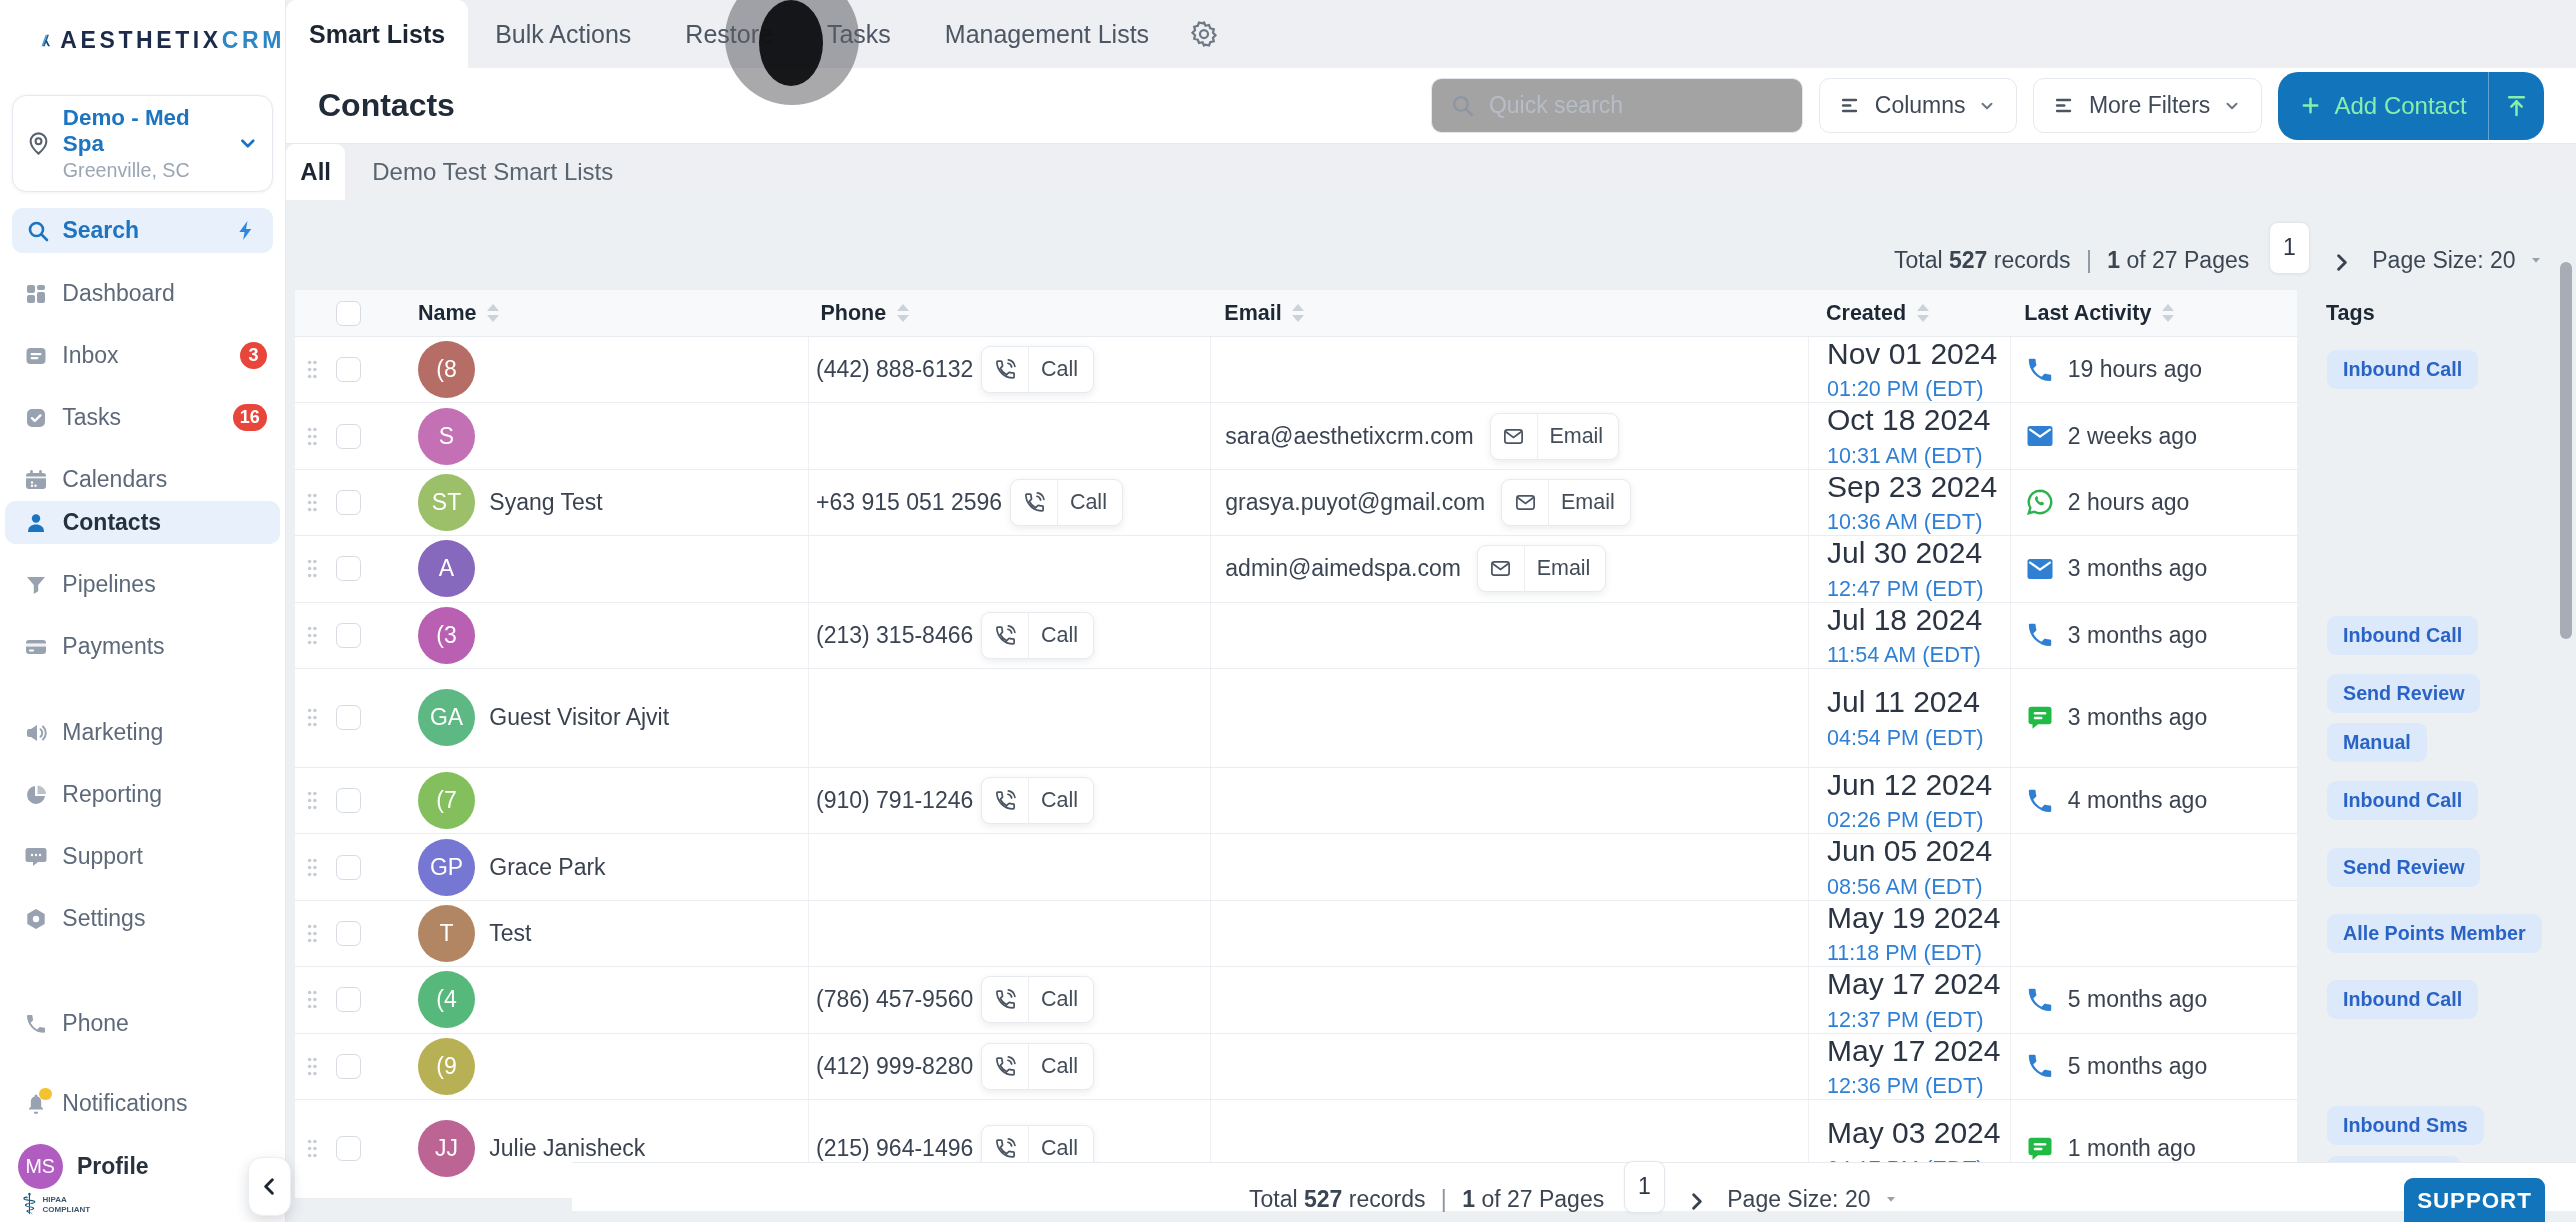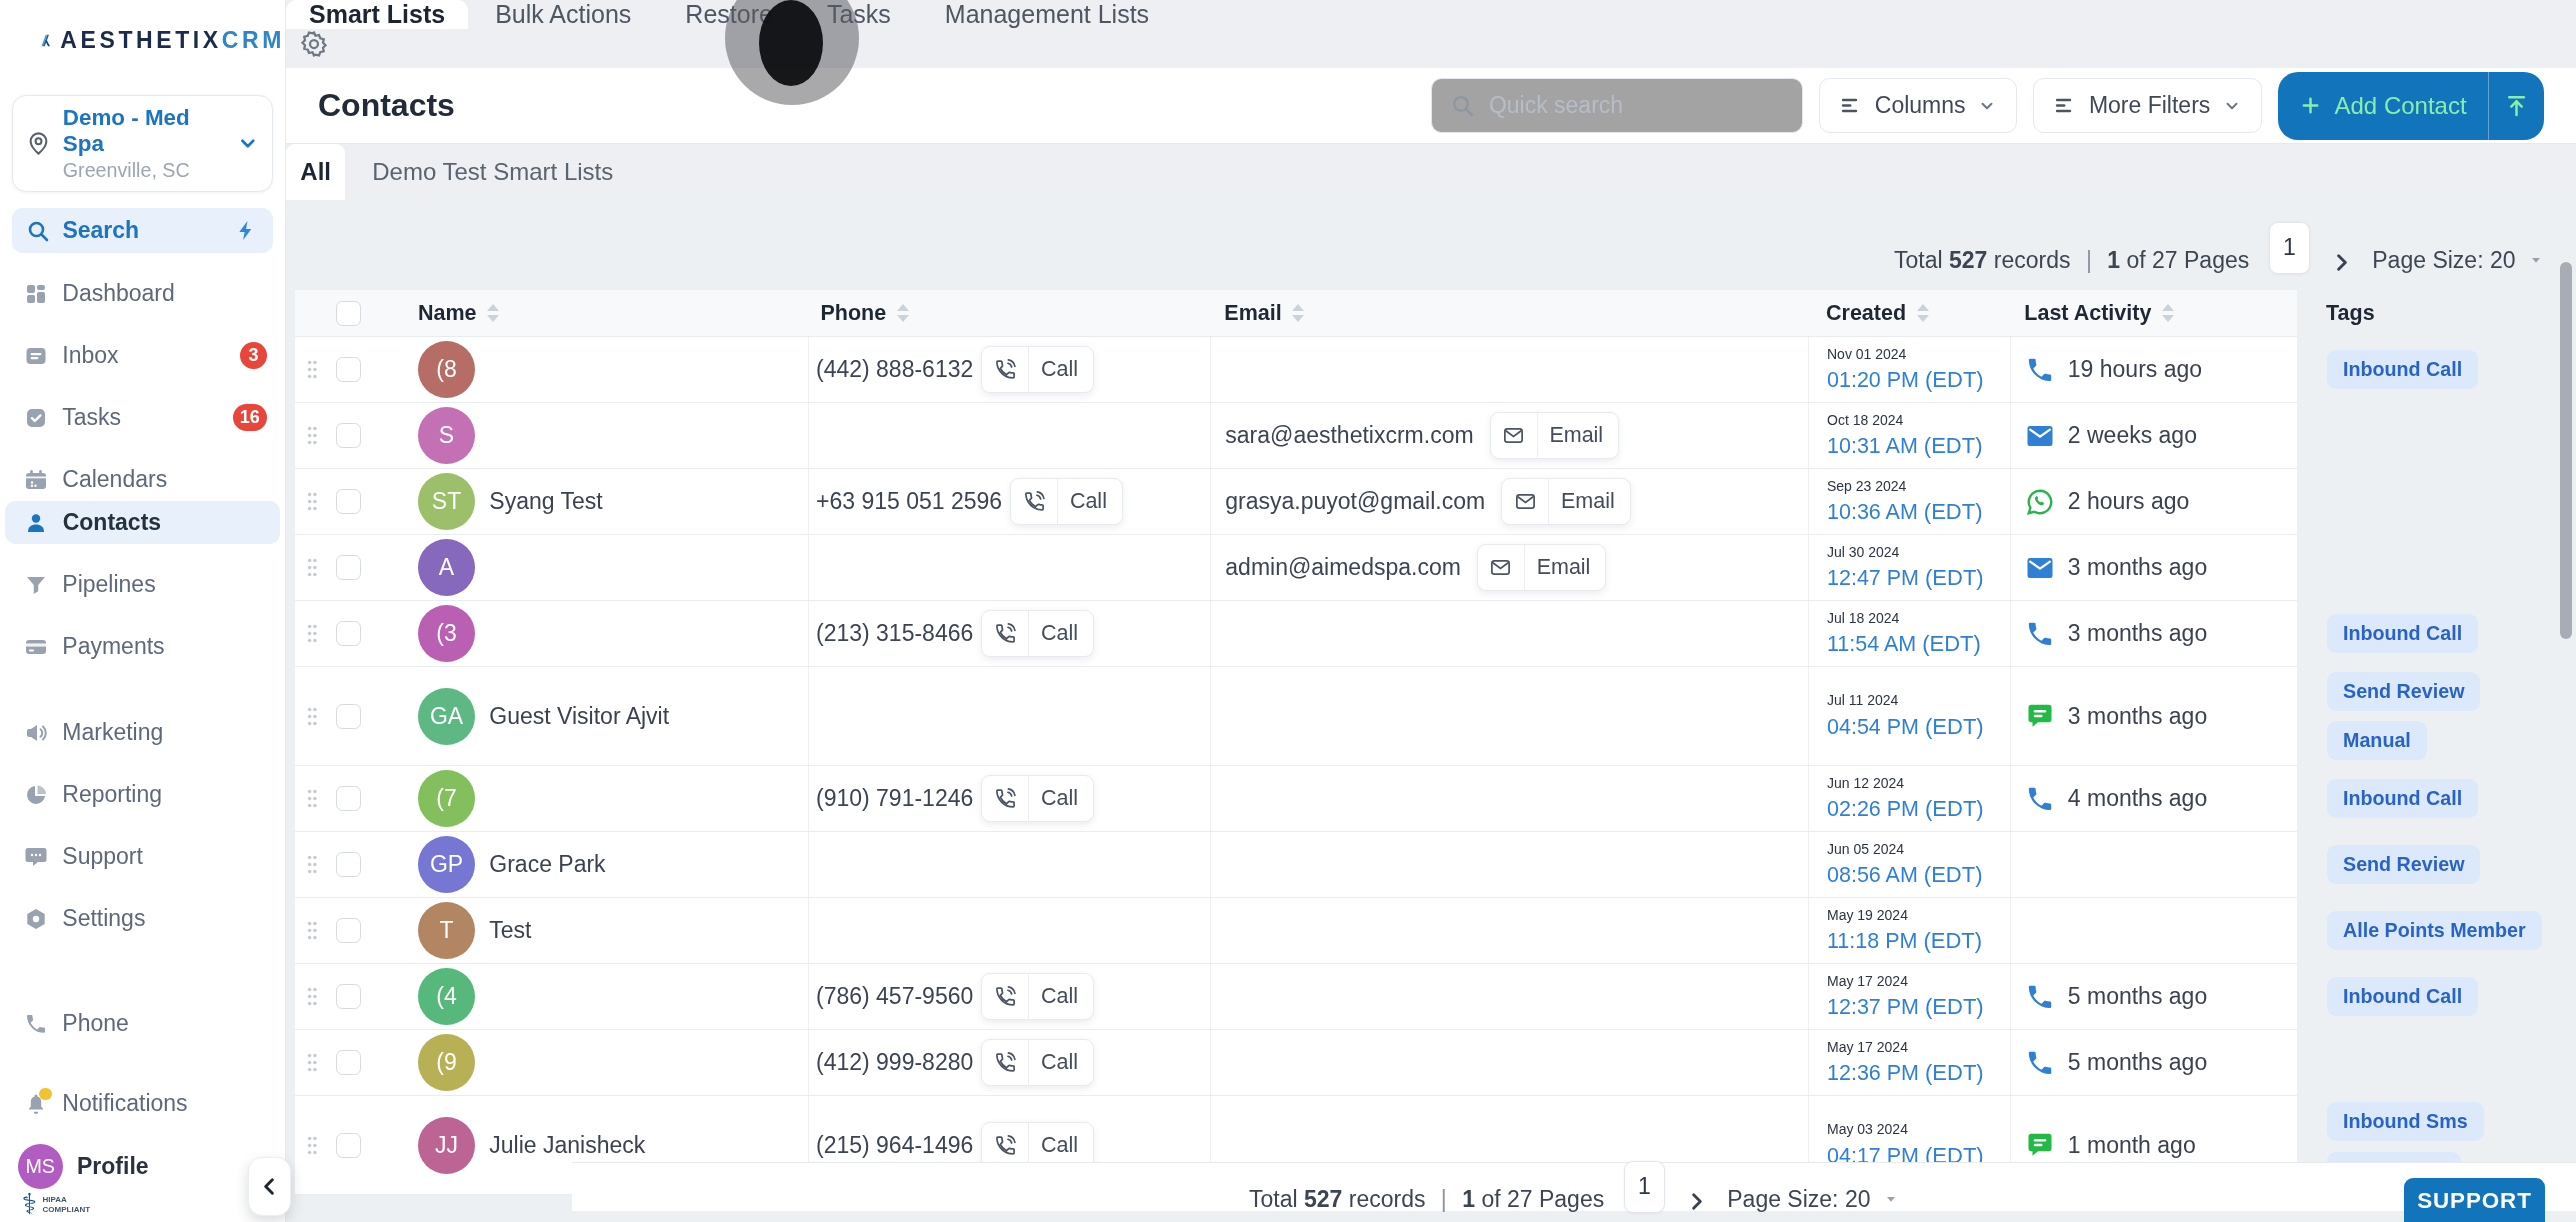--- a/index.html
+++ b/index.html
@@ -33,21 +33,21 @@
   .notif-wrap { position:relative; display:flex; }
   .notif-dot { position:absolute; right:-3.6px; top:-3.6px; width:12.5px; height:12.5px; border-radius:50%; background:#f4c230; }
   .ms-avatar { width:45px; height:45px; border-radius:50%; color:#fff; font-size:19.7px; display:flex; align-items:center; justify-content:center; flex:0 0 auto; margin-left:-6.3px; }
   .hipaa { position:absolute; left:21.5px; top:1190px; display:flex; align-items:center; gap:5.4px; color:#17577d; }
   .hipaa .cad { font-size:29px; line-height:1; }
   .hipaa .htxt { font-size:8px; font-weight:bold; line-height:1.25; color:#3e566b; }
   .collapse-btn { position:absolute; left:248px; top:1157px; width:43px; height:59px; background:#fff; border:0.9px solid #eceef1; border-radius:14.3px; box-shadow:0 5.4px 14.3px rgba(20,30,50,.16); display:flex; align-items:center; justify-content:center; z-index:30; cursor:pointer; }
   .collapse-btn svg { width:23px; height:23px; color:#1d2530; }
 
   
-  .topnav { position:absolute; left:286px; top:0; right:0; height:68px; background:#edeff2; display:flex; align-items:stretch; z-index:3;flex-direction:column; }
+  .topnav { position:absolute; left:286px; top:0; right:0; height:68px; background:#edeff2; display:flex; align-items:stretch; z-index:3; }
   .top-tab { display:flex; align-items:center; padding:0 27px; font-size:25px; color:#4d5663; cursor:pointer; white-space:nowrap; }
   .top-tab.active { background:#fff; border-radius:10.7px 10.7px 0 0; color:#1c2633; font-weight:bold; padding:0 23px; }
   .gear-btn { display:flex; align-items:center; padding:0 12.5px; cursor:pointer; }
   .gear-btn svg { width:30px; height:30px; color:#6d7785; }
 
   
   .cursor-outer { position:absolute; left:725px; top:-29px; width:134px; height:134px; border-radius:50%; background:rgba(90,90,95,.52); z-index:60; pointer-events:none; }
   .cursor-inner { position:absolute; left:759px; top:0px; width:64px; height:86px; border-radius:50%; background:rgba(14,15,17,.95); z-index:61; pointer-events:none; }
 
   
@@ -102,21 +102,21 @@
   .td-name { padding-left:35px; gap:14.3px; }
   .avatar { width:57px; height:57px; border-radius:50%; color:#fff; font-size:23px; display:flex; align-items:center; justify-content:center; flex:0 0 auto; }
   .cname { font-size:23px; color:#3a4250; }
   .td-phone { padding-left:7px; gap:8px; font-size:23px; color:#3b4453; }
   .td-email { padding-left:14.3px; gap:16px; font-size:23px; color:#3b4453; }
   .action-btn { display:flex; align-items:stretch; height:47px; background:#fff; border:0.9px solid #e7eaee; border-radius:9px; box-shadow:0 2.7px 7.2px rgba(25,39,62,.08); font-size:21.5px; color:#434c59; cursor:pointer; flex:0 0 auto; }
   .action-btn .ic { display:flex; align-items:center; padding:0 11.6px; }
   .action-btn .ic svg { width:23px; height:23px; color:#4b5562; }
   .action-btn .lb { display:flex; align-items:center; padding:0 15px 0 11.6px; border-left:0.9px solid #eceef1; }
   .td-created { padding-left:18px; flex-direction:column; align-items:flex-start; justify-content:center; gap:5.4px; }
-  .cr-date { font-size:14px; color:#2b3442; }
+  .cr-date { font-size:30px; color:#2b3442; }
   .cr-time { font-size:21.5px; color:#2e7fd6; }
   .cr-time .tz { font-size:22px; }
   .td-activity { padding-left:14.3px; gap:12.5px; font-size:23px; color:#3a4250; }
   .act-ic { width:30px; height:30px; display:flex; flex:0 0 auto; }
   .act-ic svg { width:100%; height:100%; }
   .td-tags { padding-left:23px; flex-direction:column; align-items:flex-start; justify-content:center; gap:10.7px; }
   .tag { background:#dce9fb; color:#2a63c6; font-size:19.7px; font-weight:bold; padding:8px 16px; border-radius:9px; white-space:nowrap; }
   .tag.partial { min-width:134px; min-height:36px; }
 
   

